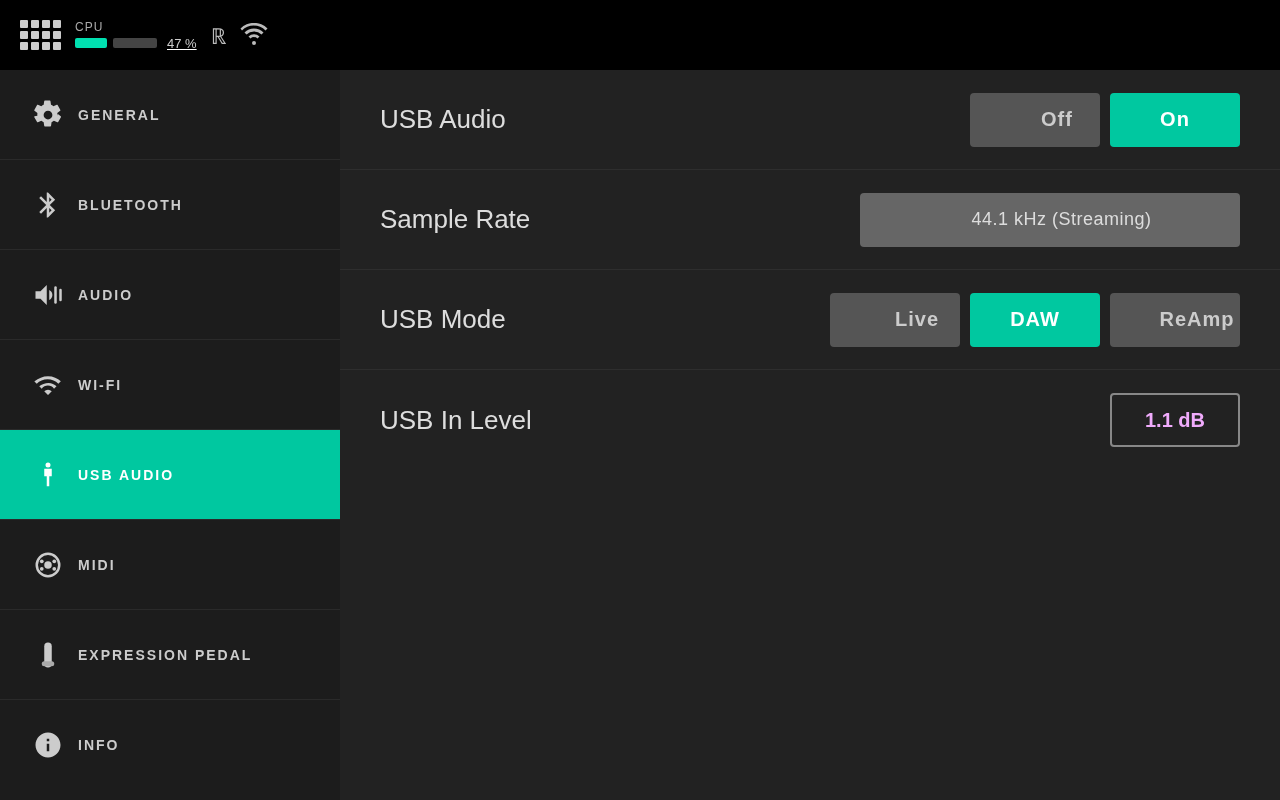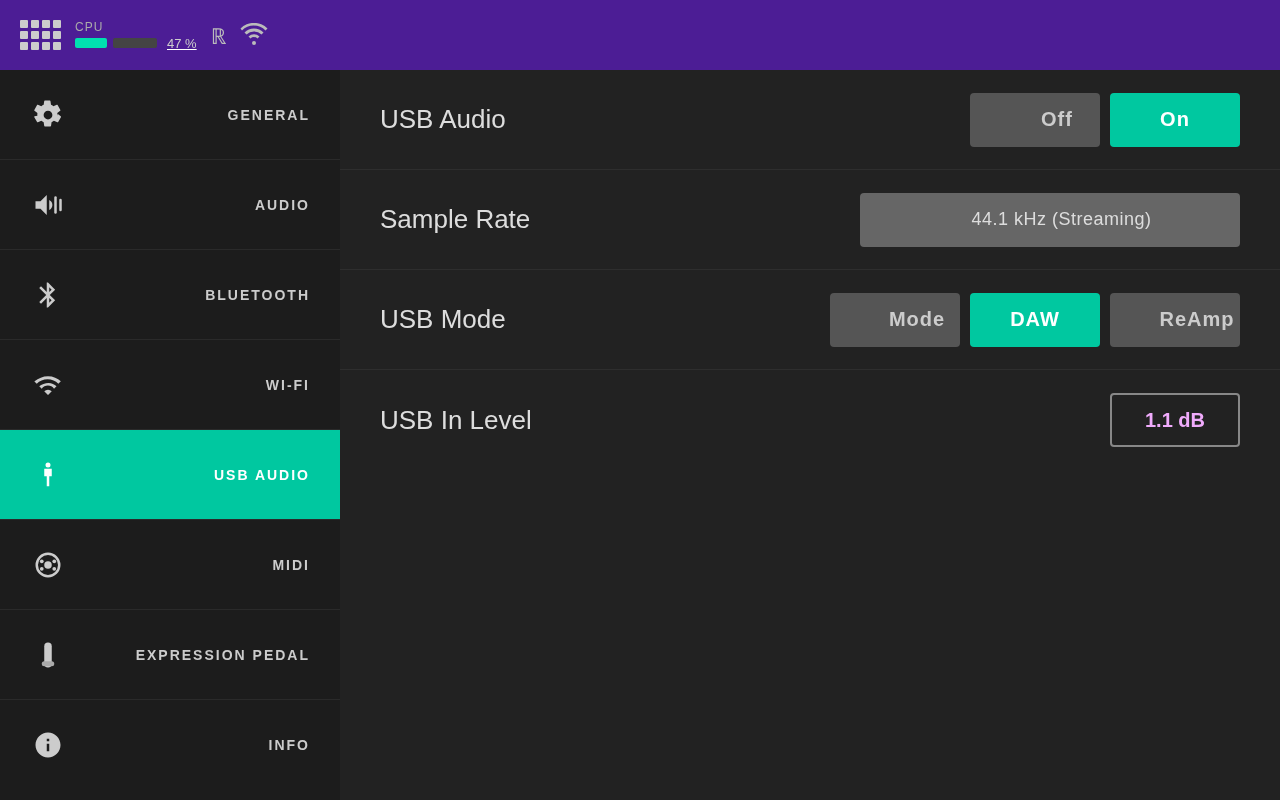--- a/index.html
+++ b/index.html
@@ -9,21 +9,21 @@
       background: #1a1a1a;
       font-family: 'Arial', sans-serif;
       color: #fff;
       overflow: hidden;
     }
 
     
     #topbar {
       width: 1280px;
       height: 70px;
-      background: #4c1d95;
+      background: #000000;
       display: flex;
       align-items: center;
       padding: 0 20px;
       position: relative;
     }
     #topbar-left {
       display: flex;
       align-items: center;
       gap: 14px;
     }
@@ -99,26 +99,25 @@
     #sidebar {
       width: 340px;
       height: 730px;
       background: #1c1c1c;
       display: flex;
       flex-direction: column;
     }
     .sidebar-item {
       display: flex;
       align-items: center;
-      gap: 20px;
+      gap: 12px;
       padding: 0 30px;
       height: 90px;
       cursor: pointer;
       border-bottom: 1px solid #2a2a2a;
-      justify-content: space-between;
     }
     .sidebar-item:last-child {
       border-bottom: none;
     }
     .sidebar-item.active {
       background: #00c8a0;
     }
     .sidebar-item-label {
       font-size: 14px;
       font-weight: 700;
@@ -272,35 +271,35 @@
         <svg viewBox="0 0 24 24" xmlns="http://www.w3.org/2000/svg">
           <path d="M12 15.5A3.5 3.5 0 0 1 8.5 12 3.5 3.5 0 0 1 12 8.5a3.5 3.5 0 0 1 3.5 3.5 3.5 3.5 0 0 1-3.5 3.5m7.43-2.92c.04-.34.07-.69.07-1.08s-.03-.73-.07-1.08l2.33-1.82c.21-.16.27-.46.13-.7l-2.2-3.81c-.14-.24-.42-.33-.67-.24l-2.75 1.1c-.57-.44-1.19-.8-1.86-1.07l-.42-2.93a.54.54 0 0 0-.54-.46H9.5c-.27 0-.5.19-.54.46l-.42 2.93c-.67.27-1.29.63-1.86 1.07l-2.75-1.1c-.25-.09-.53 0-.67.24l-2.2 3.81c-.14.24-.08.54.13.7l2.33 1.82c-.04.35-.07.7-.07 1.08s.03.73.07 1.08L1.19 13c-.21.16-.27.46-.13.7l2.2 3.81c.14.24.42.33.67.24l2.75-1.1c.57.44 1.19.8 1.86 1.07l.42 2.93c.04.27.27.46.54.46h4.4c.27 0 .5-.19.54-.46l.42-2.93c.67-.27 1.29-.63 1.86-1.07l2.75 1.1c.25.09.53 0 .67-.24l2.2-3.81c.14-.24.08-.54-.13-.7l-2.33-1.82z"></path>
         </svg>
       </div>
       <span class="sidebar-item-label">GENERAL</span>
     </div>
 
     <div class="sidebar-item">
       <div class="sidebar-icon">
         <svg viewBox="0 0 24 24" xmlns="http://www.w3.org/2000/svg">
+          <path d="M17.71 7.71L12 2h-1v7.59L6.41 5 5 6.41 10.59 12 5 17.59 6.41 19 11 14.41V22h1l5.71-5.71-4.3-4.29 4.3-4.29zM13 5.83l1.88 1.88L13 9.59V5.83zm1.88 10.46L13 18.17v-3.76l1.88 1.88z"></path>
+        </svg>
+      </div>
+      <span class="sidebar-item-label">BLUETOOTH</span>
+    </div>
+
+    <div class="sidebar-item">
+      <div class="sidebar-icon">
+        <svg viewBox="0 0 24 24" xmlns="http://www.w3.org/2000/svg">
           <path d="M2 9v6h4l5 5V4L6 9H2zm13.5 3A4.5 4.5 0 0 0 13 7.97v8.05c1.48-.73 2.5-2.25 2.5-4.02z"></path>
           <rect x="17" y="5" width="2" height="14" rx="1"></rect>
           <rect x="21" y="7" width="2" height="10" rx="1"></rect>
         </svg>
       </div>
       <span class="sidebar-item-label">AUDIO</span>
-    </div>
-
-    <div class="sidebar-item">
-      <div class="sidebar-icon">
-        <svg viewBox="0 0 24 24" xmlns="http://www.w3.org/2000/svg">
-          <path d="M17.71 7.71L12 2h-1v7.59L6.41 5 5 6.41 10.59 12 5 17.59 6.41 19 11 14.41V22h1l5.71-5.71-4.3-4.29 4.3-4.29zM13 5.83l1.88 1.88L13 9.59V5.83zm1.88 10.46L13 18.17v-3.76l1.88 1.88z"></path>
-        </svg>
-      </div>
-      <span class="sidebar-item-label">BLUETOOTH</span>
     </div>
 
     <div class="sidebar-item">
       <div class="sidebar-icon">
         <svg viewBox="0 0 24 24" xmlns="http://www.w3.org/2000/svg">
           <path d="M1 9l2 2c2.21-2.21 5.26-3.58 8.64-3.58 3.37 0 6.42 1.37 8.63 3.58l2-2C19.73 6.61 16.04 5 12 5S4.28 6.61 1.28 9H1zm4 4l2 2a5.873 5.873 0 0 1 9.82 0l2-2c-1.65-1.65-3.92-2.67-6.42-2.67S6.65 11.35 5 13.01h-.01L5 13zm4 4l3 3 3-3a4.237 4.237 0 0 0-6 0z"></path>
         </svg>
       </div>
       <span class="sidebar-item-label">WI-FI</span>
     </div>
@@ -362,21 +361,21 @@
     <div class="setting-row">
       <span class="setting-label">Sample Rate</span>
       <div class="setting-controls">
         <button class="sample-rate-btn">44.1 kHz (Streaming)</button>
       </div>
     </div>
 
     <div class="setting-row">
       <span class="setting-label">USB Mode</span>
       <div class="setting-controls">
-        <button class="toggle-btn inactive">Mode</button>
+        <button class="toggle-btn inactive">Live</button>
         <button class="toggle-btn active">DAW</button>
         <button class="toggle-btn inactive" style="background:#555; border:none; color:#ccc;">ReAmp</button>
       </div>
     </div>
 
     <div class="setting-row">
       <span class="setting-label">USB In Level</span>
       <div class="setting-controls">
         <button class="level-btn">1.1 dB</button>
       </div>

